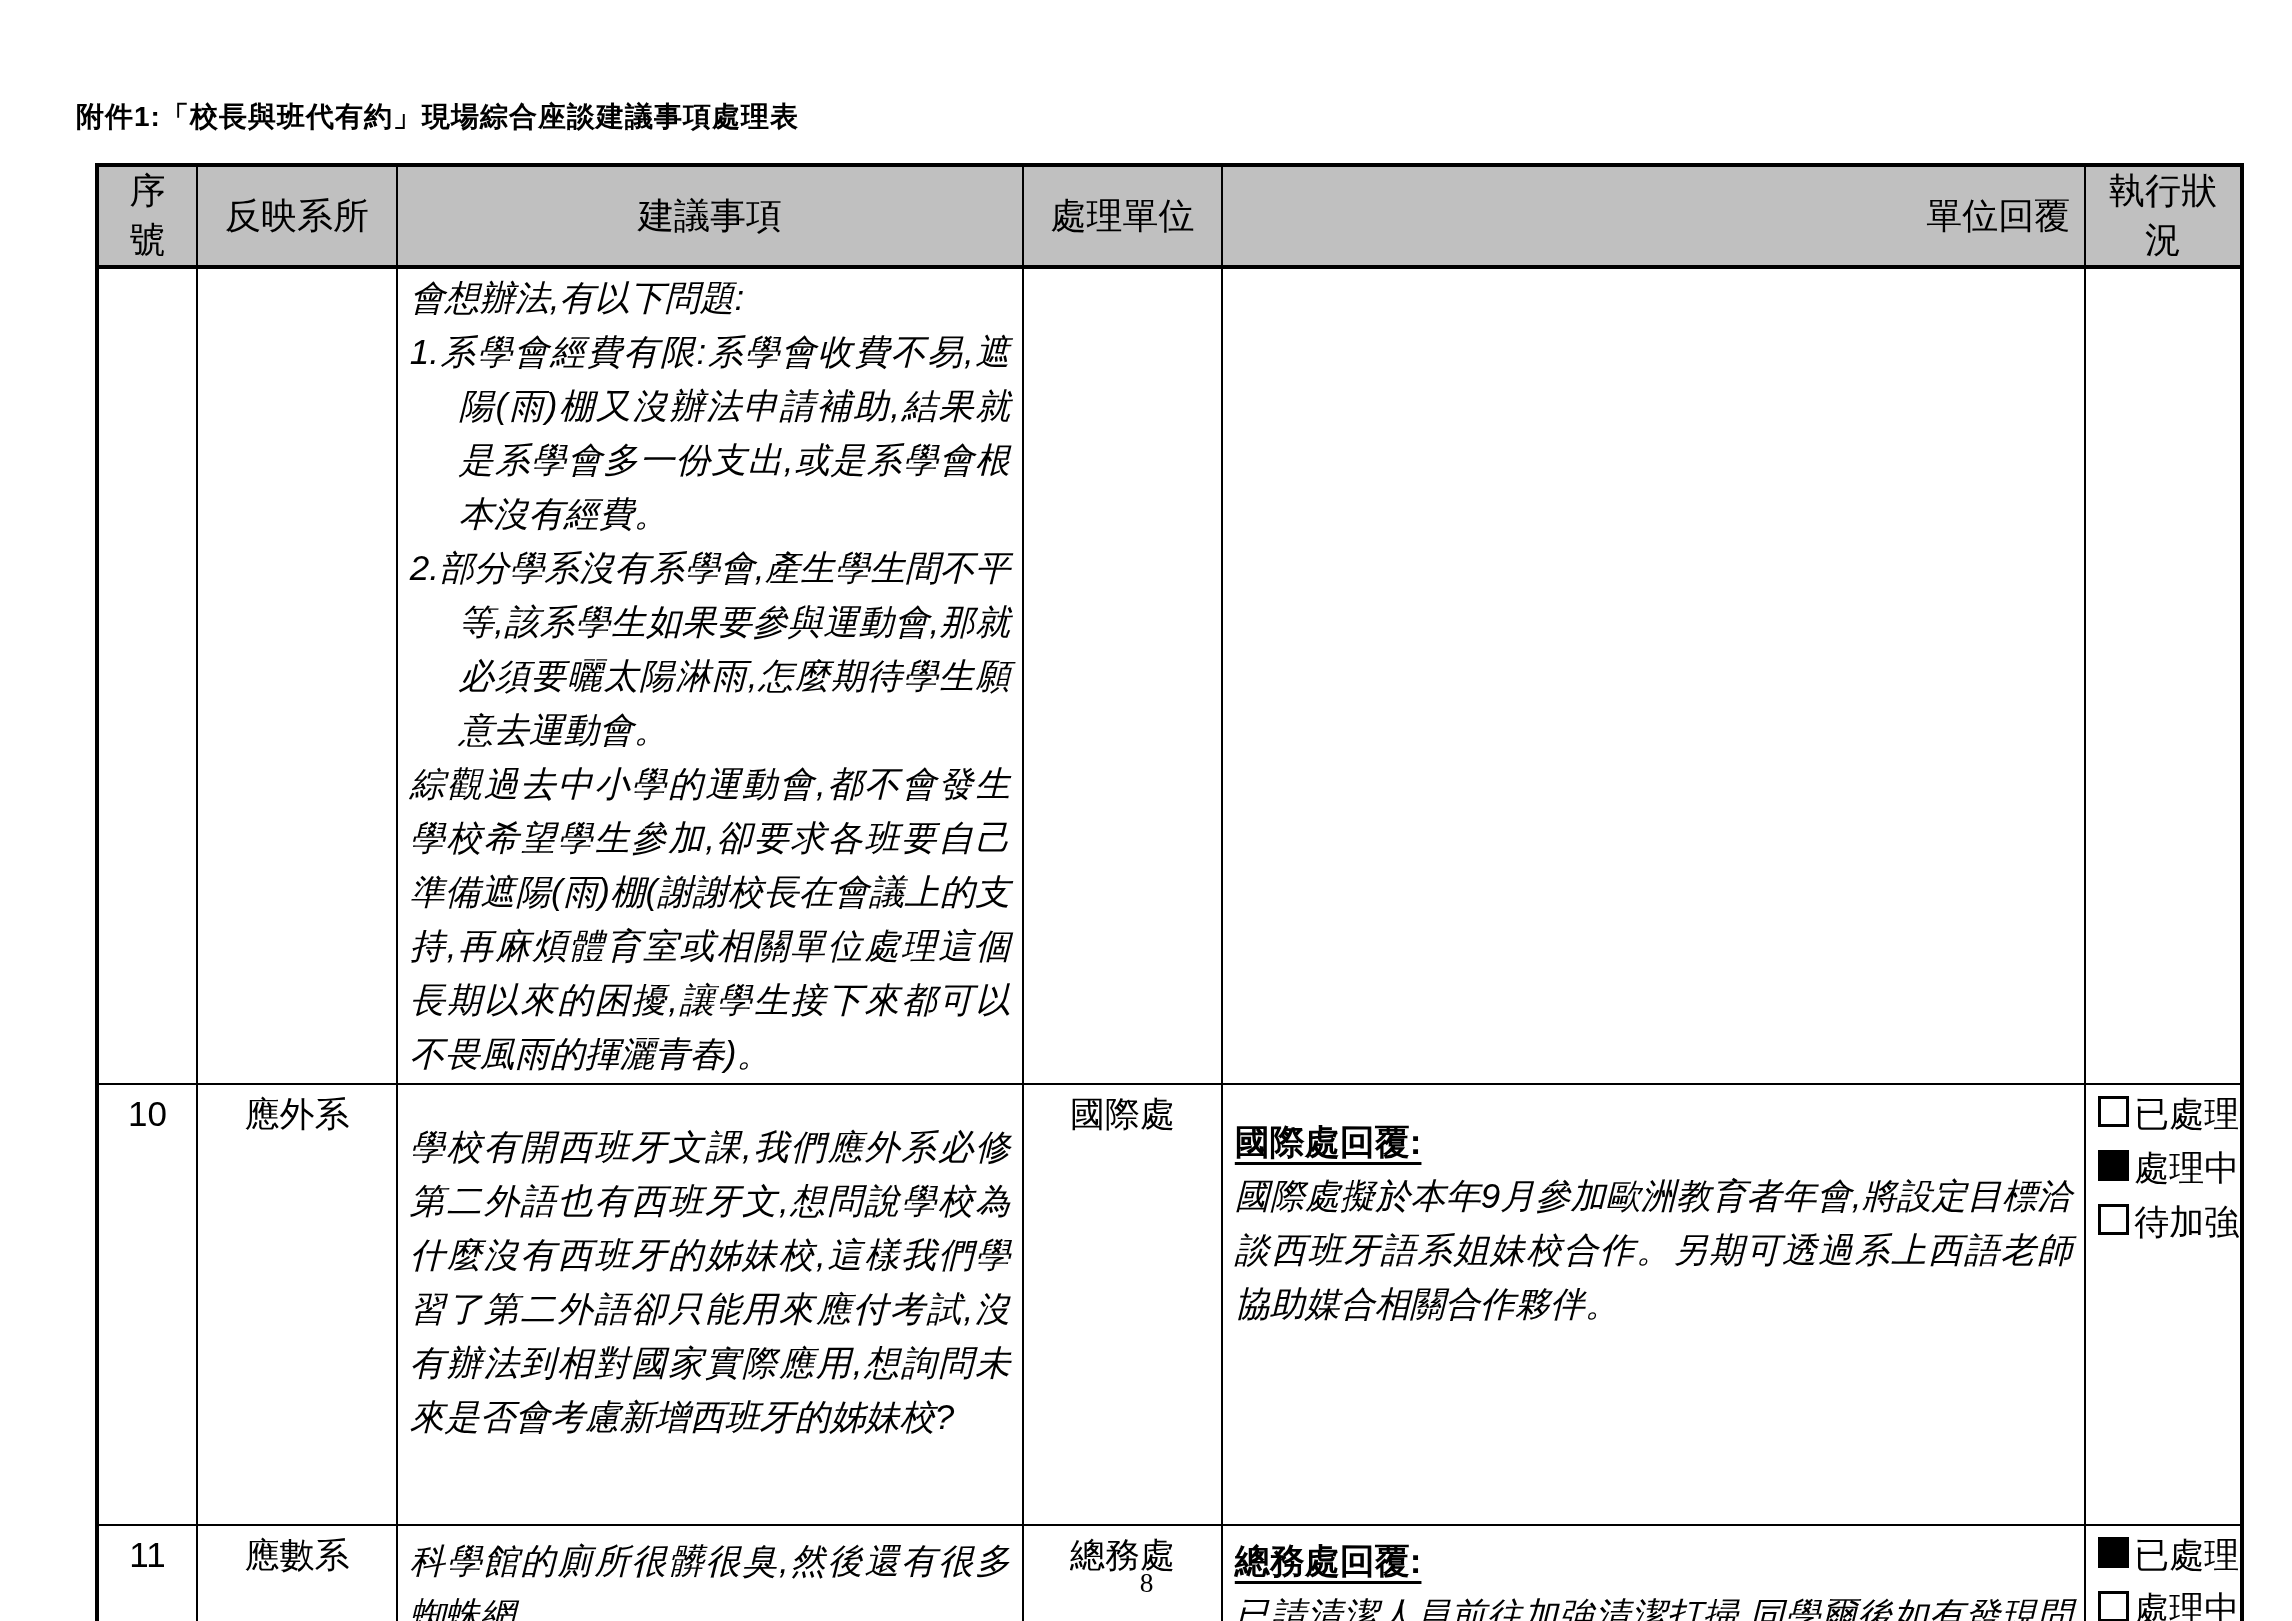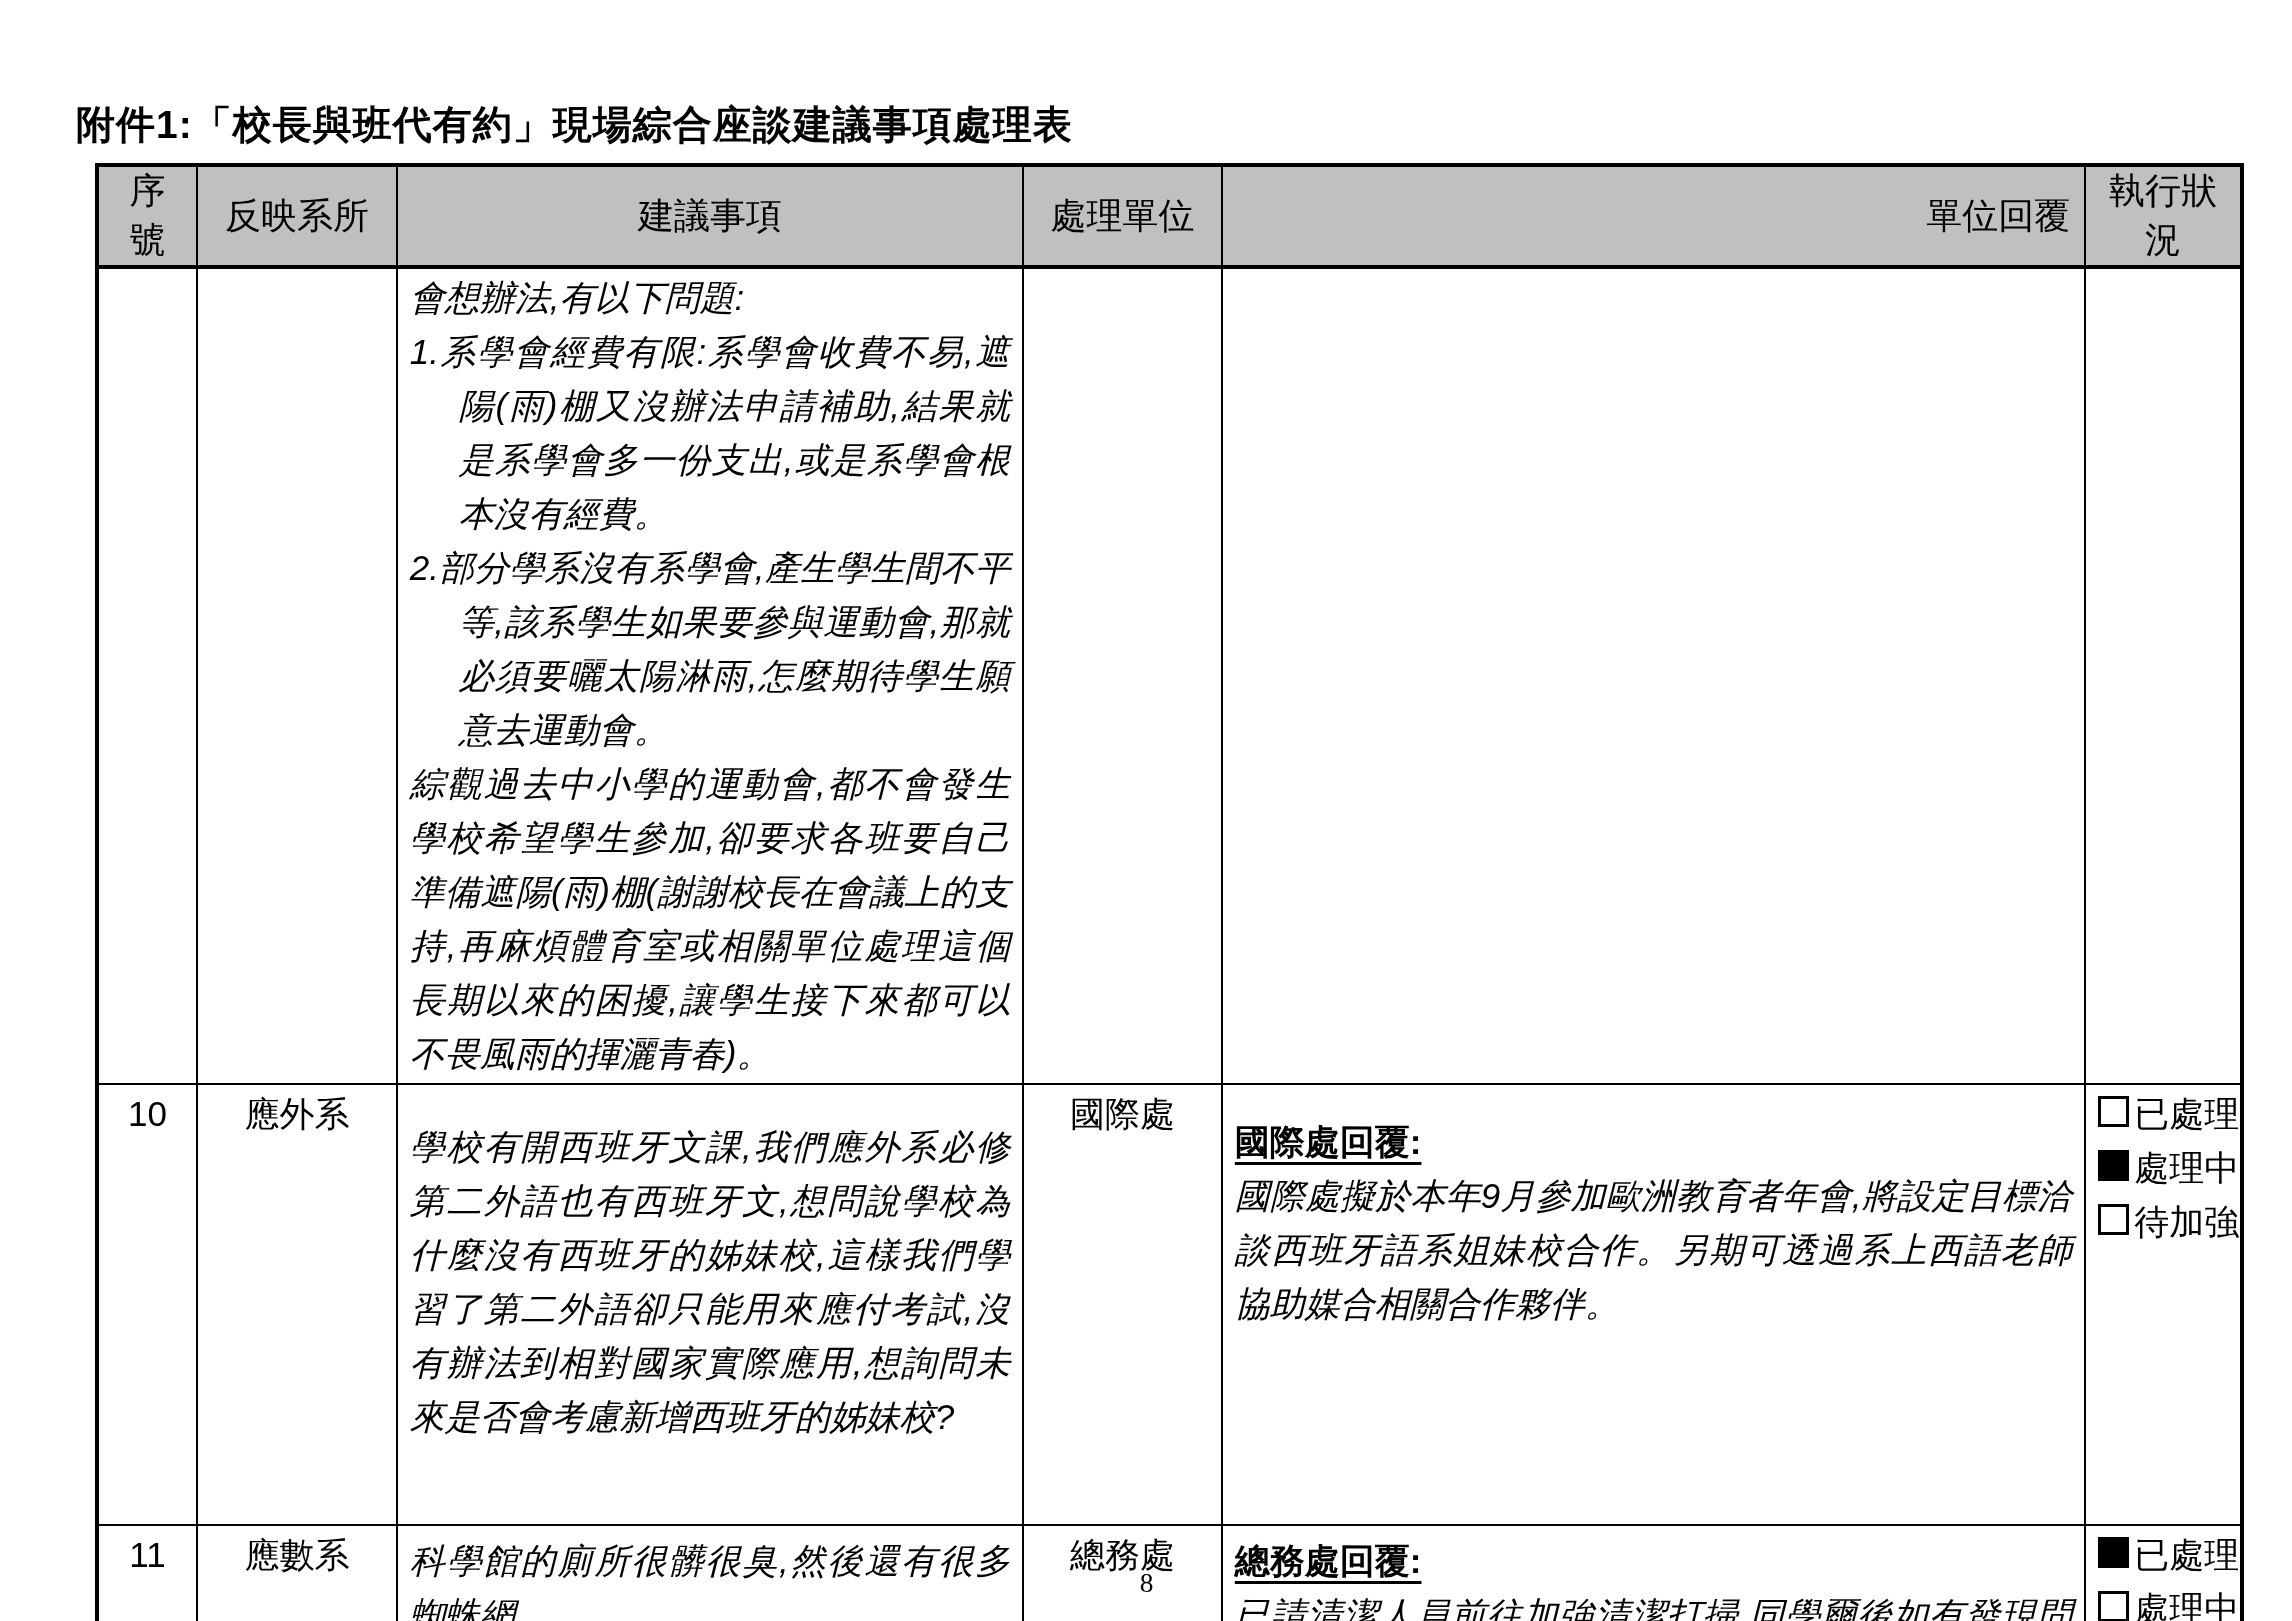--- a/index.html
+++ b/index.html
@@ -3,21 +3,21 @@
 <meta charset="utf-8">
 <style>
   html,body{margin:0;padding:0;}
   body{
     width:2293px;height:1621px;position:relative;background:#ffffff;
     font-family:"Liberation Sans",sans-serif;color:#000;
     -webkit-font-smoothing:antialiased;
   }
   .doc-title{
     position:absolute;left:76px;top:98px;
-    font-size:39px;font-weight:bold;letter-spacing:1px;
+    font-size:28px;font-weight:bold;letter-spacing:1px;
   }
   table.proc{
     position:absolute;left:95px;top:163px;width:2145px;
     border-collapse:collapse;table-layout:fixed;
     border:4.9px solid #000;
   }
   table.proc th{
     background:#c0c0c0;border:2.9px solid #000;border-bottom:4.9px solid #000;
     font-size:36px;font-weight:normal;height:65px;padding:0 13.7px;
   }

